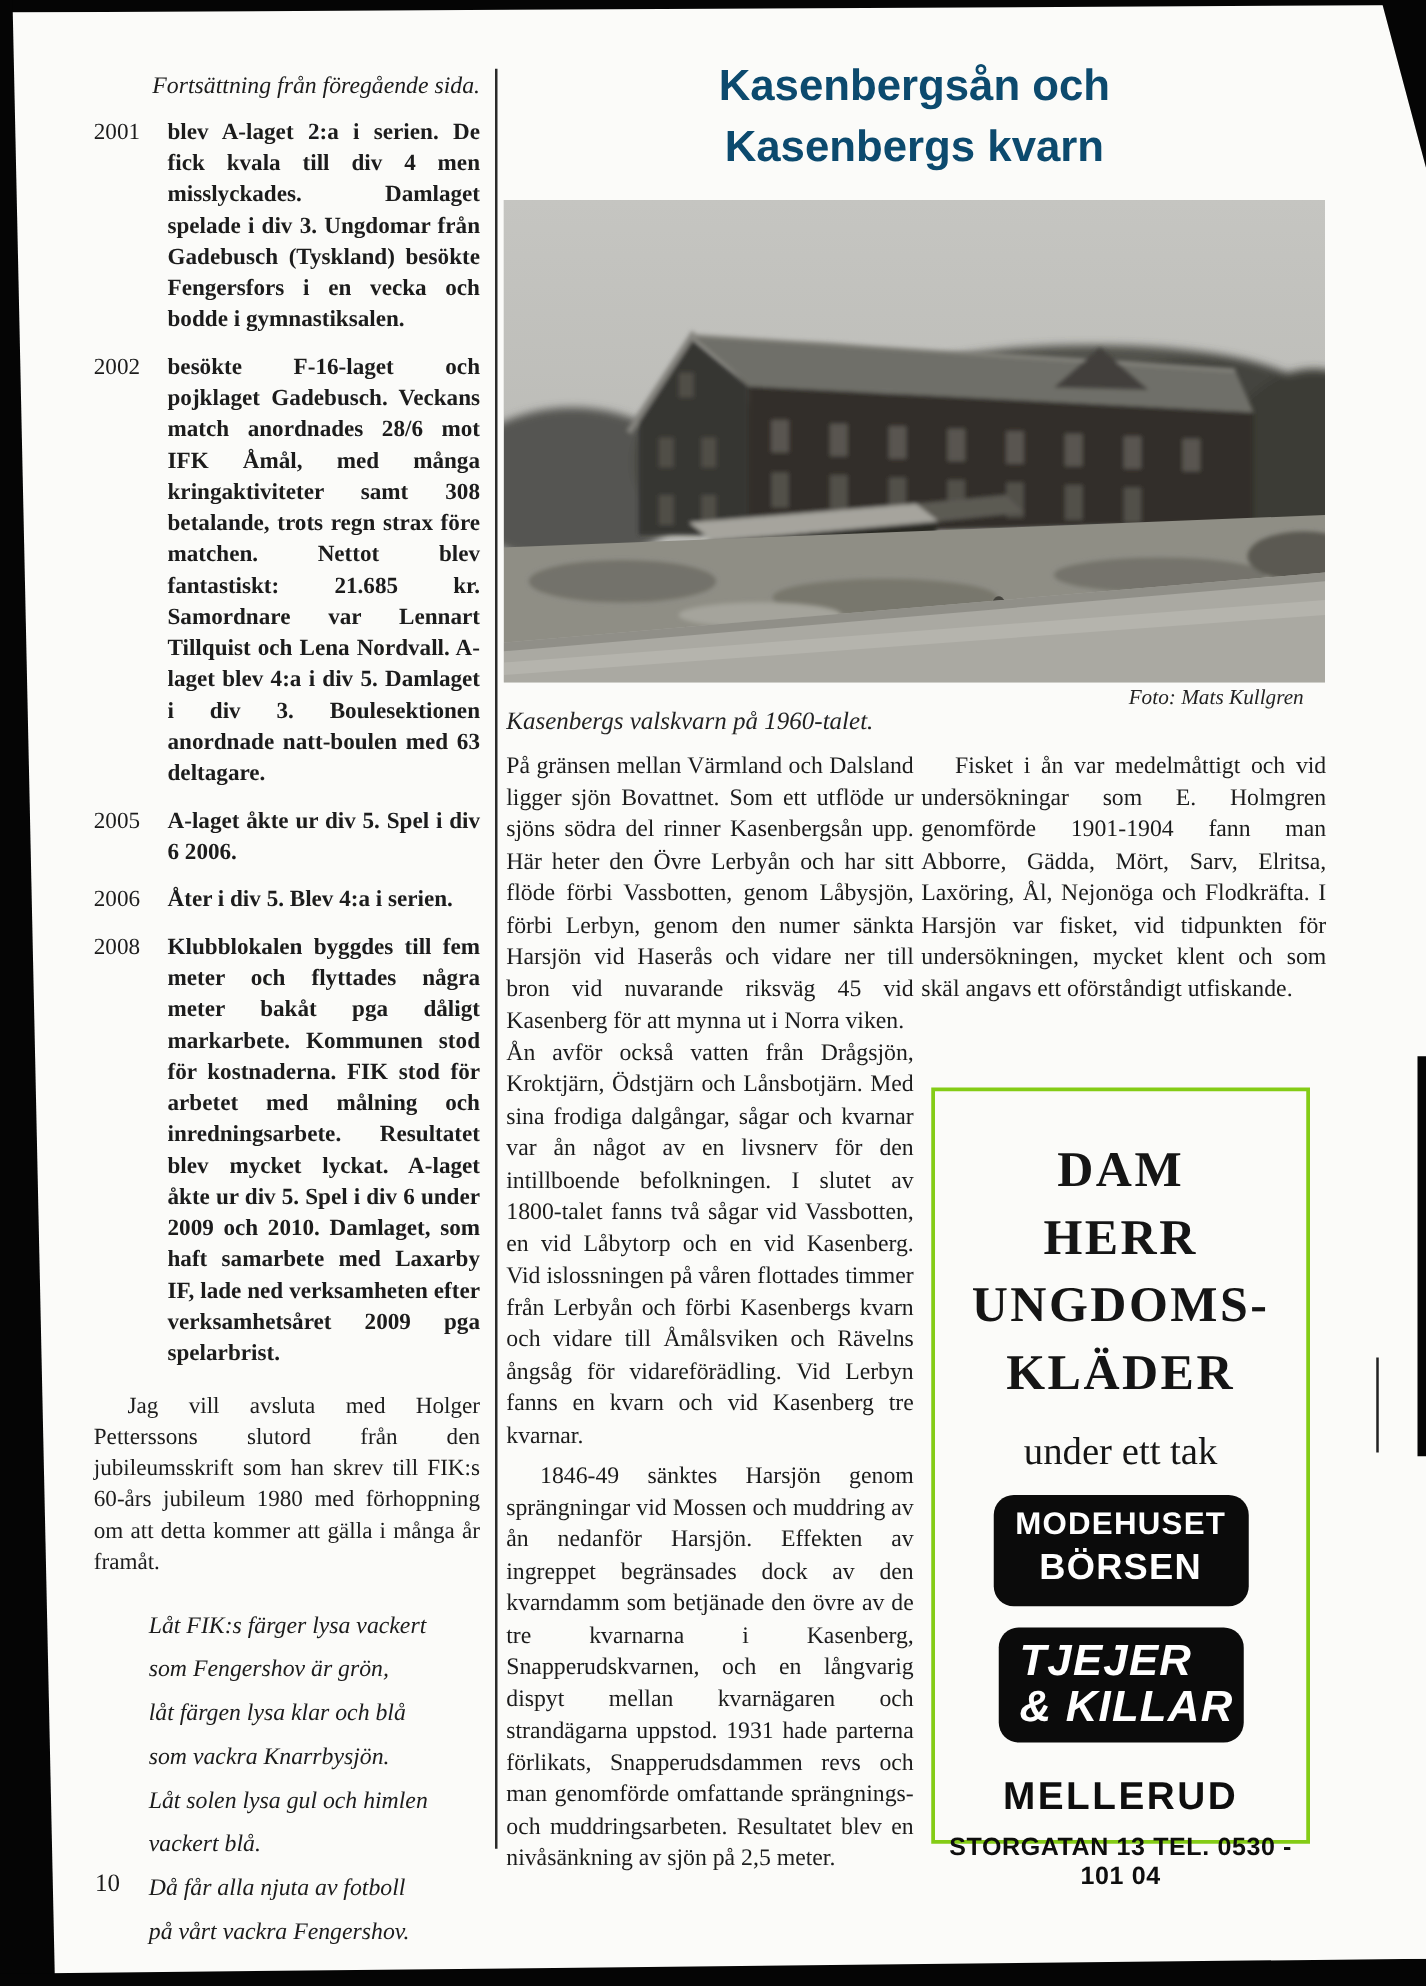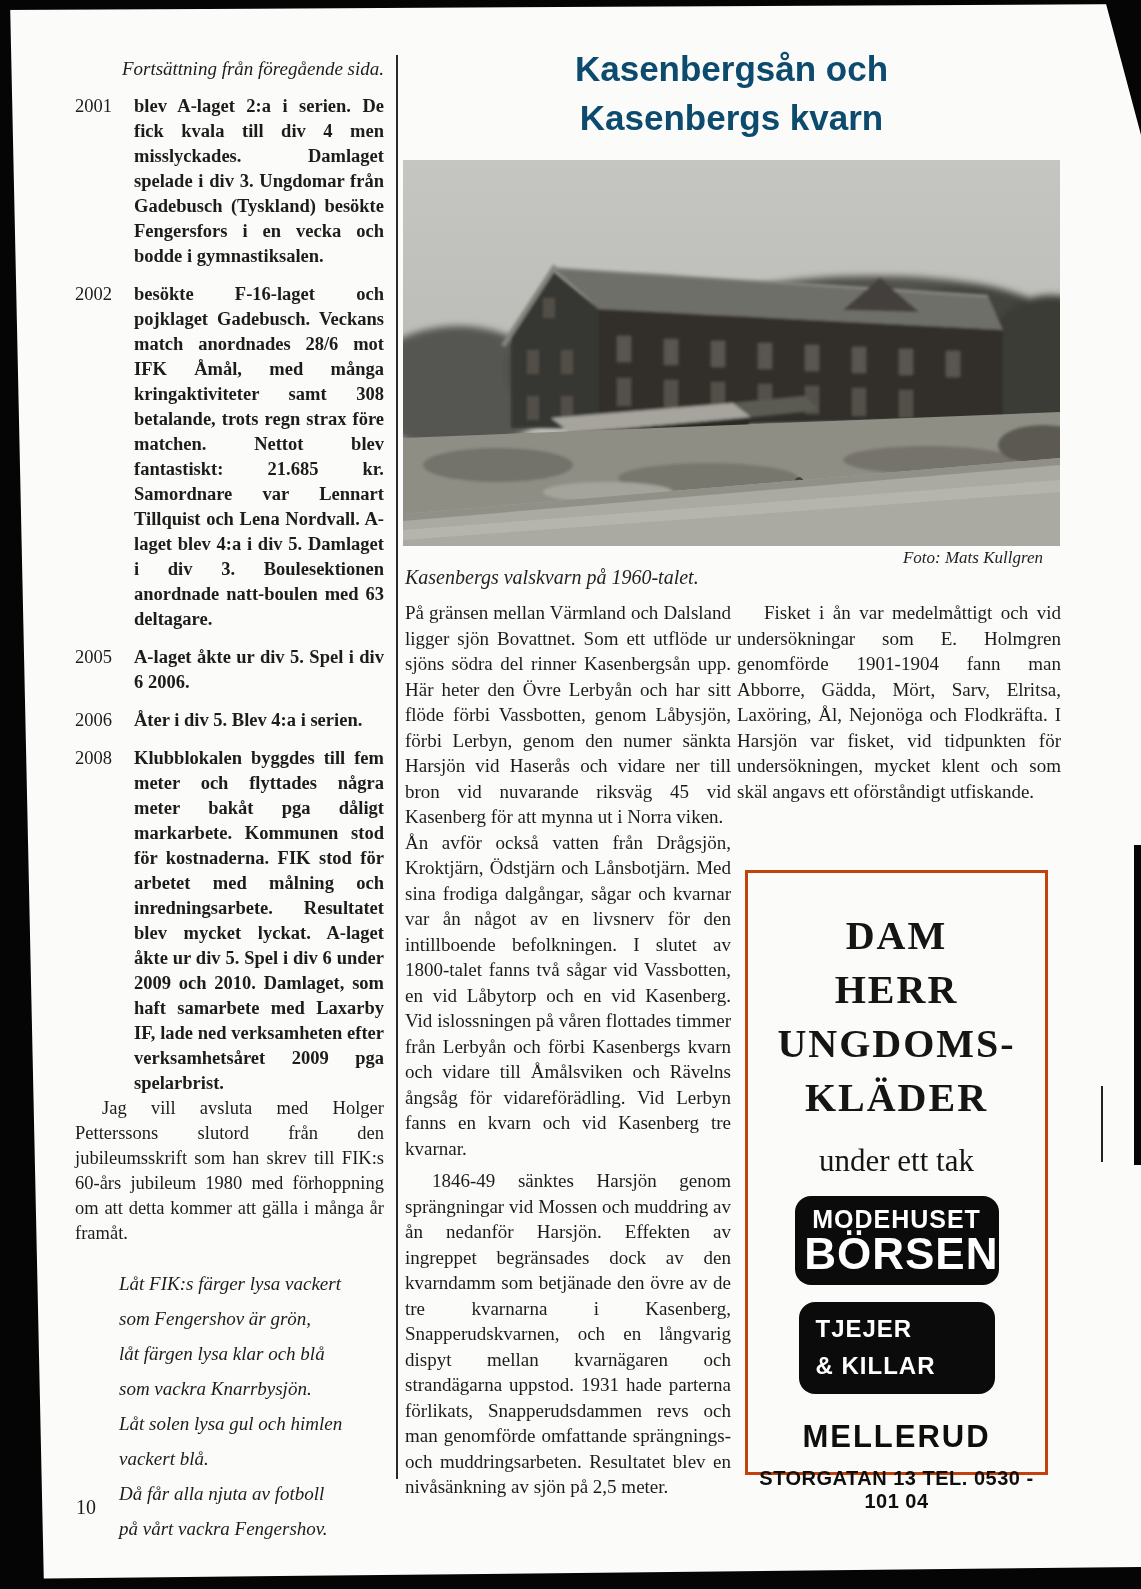--- a/index.html
+++ b/index.html
@@ -28,21 +28,21 @@
   
   .divider{position:absolute;left:396px;top:55px;width:2px;height:1424px;background:#2a2a2a;}
 
   
   .leftcol{position:absolute;left:75px;top:56px;width:309px;
     font-size:18.5px;line-height:25px;}
   .cont-note{font-style:italic;text-align:right;font-size:19px;margin-bottom:12px;}
   .t-entry{display:flex;margin-top:13px;}
   .t-year{width:50px;flex:none;}
   .t-text{flex:1;margin-left:9px;text-align:justify;font-weight:bold;}
-  .closing{text-align:justify;text-indent:27px;}
+  .closing{margin-top:17px;text-align:justify;text-indent:27px;}
   .poem{margin-top:20px;margin-left:44px;font-style:italic;line-height:35px;font-size:19px;}
   .page-num{position:absolute;left:76px;top:1496px;font-size:20px;}
 
   
   .title{position:absolute;left:403px;top:44px;width:657px;text-align:center;
     font-family:"Liberation Sans", sans-serif;font-weight:bold;
     font-size:35px;line-height:49px;color:#0c4a6e;}
   .photo{position:absolute;left:403px;top:160px;width:657px;height:386px;overflow:hidden;background:#b9b9b4;}
   .credit{position:absolute;left:403px;top:548px;width:640px;text-align:right;
     font-style:italic;font-size:17px;color:#222;}
@@ -51,31 +51,31 @@
   .colA{position:absolute;left:405px;top:600px;width:326px;
     font-size:19px;line-height:25.5px;text-align:justify;}
   .colA p{margin:0;}
   .colA p.indent{text-indent:27px;margin-top:7px;}
   .colB{position:absolute;left:737px;top:600px;width:324px;
     font-size:19px;line-height:25.5px;text-align:justify;}
   .colB p{margin:0;text-indent:27px;}
 
   
   .ad{position:absolute;left:745px;top:870px;width:303px;height:605px;
-    border:3px solid #c2410c;box-sizing:border-box;text-align:center;background:#fbfbf9;}
+    border:3px solid #84cc16;box-sizing:border-box;text-align:center;background:#fbfbf9;}
   .ad-big{margin-top:36px;font-weight:bold;font-size:40px;line-height:54px;
     letter-spacing:2px;color:#151515;}
   .ad-sub{margin-top:18px;font-size:31px;color:#151515;}
   .badge{margin:17px auto 0;background:#0b0b0b;color:#fff;border-radius:16px;
     font-family:"Liberation Sans", sans-serif;font-weight:bold;}
   .badge-1{width:204px;padding:9px 0 10px;}
   .badge-1 .b-small{font-size:25px;letter-spacing:1px;line-height:28px;}
-  .badge-1 .b-big{font-size:44px;letter-spacing:1px;line-height:42px;text-align:right;}
+  .badge-1 .b-big{font-size:29px;letter-spacing:1px;line-height:42px;}
   .badge-2{width:196px;padding:8px 0 10px;text-align:left;}
-  .badge-2 .b-line{font-size:24px;line-height:37px;padding-left:17px;letter-spacing:1px;}
+  .badge-2 .b-line{font-size:35px;line-height:37px;padding-left:17px;letter-spacing:1px;font-style:italic;}
   .ad-city{margin-top:25px;font-family:"Liberation Sans", sans-serif;font-weight:bold;
     font-size:31px;letter-spacing:2px;color:#0e0e0e;}
   .ad-addr{margin-top:12px;font-family:"Liberation Sans", sans-serif;font-weight:bold;
     font-size:20px;letter-spacing:0.5px;color:#0e0e0e;}
 </style>
 </head>
 <body>
 
 <div class="page">
 

